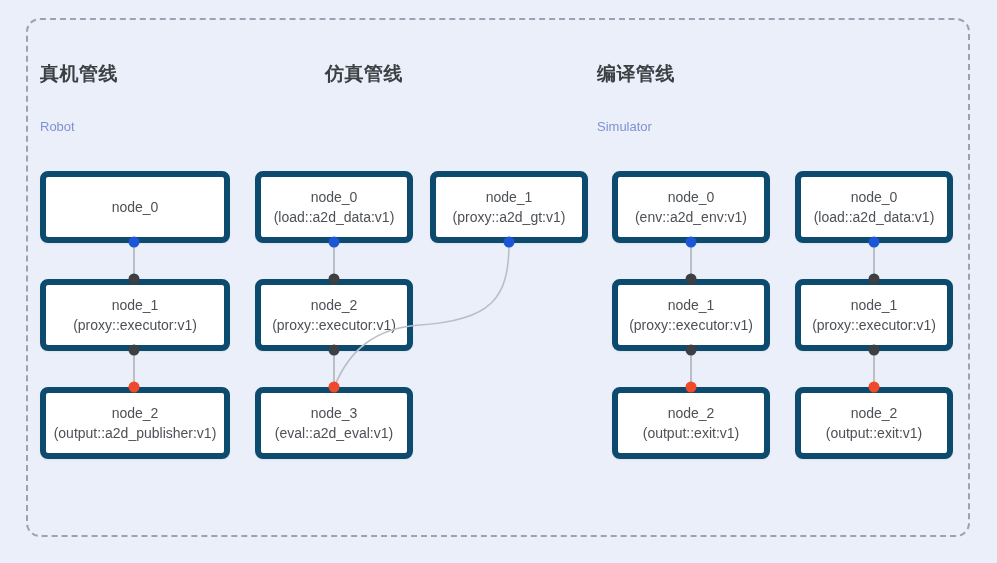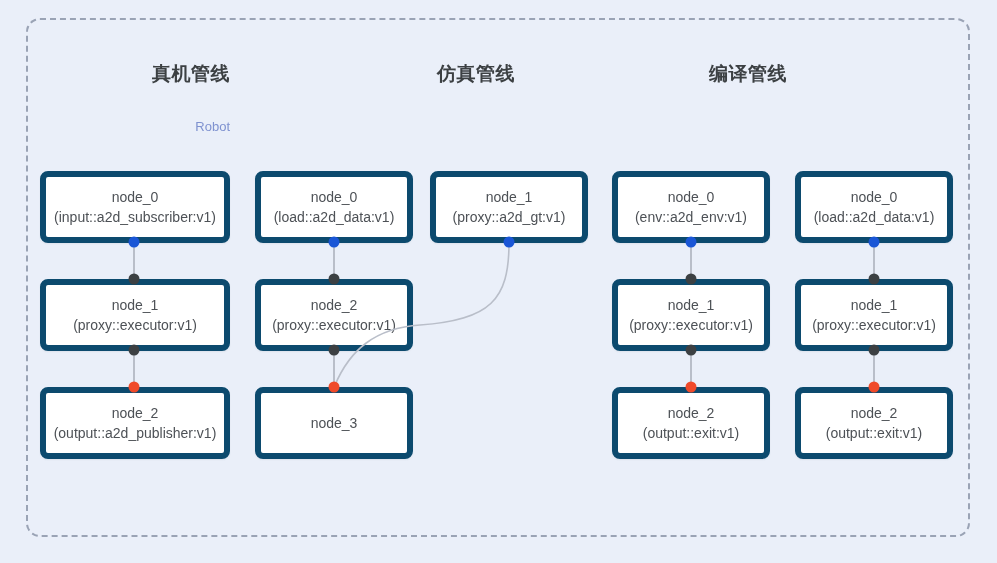--- a/index.html
+++ b/index.html
@@ -23,21 +23,21 @@
     width: 944px;
     height: 519px;
     box-sizing: border-box;
     border: 2px dashed #9aa3b5;
     border-radius: 14px;
     background: transparent;
   }
   
   .col-header {
     position: absolute;
-    text-align: right;
+    text-align: left;
     pointer-events: none;
   }
   .col-title-cn {
     font-size: 19px;
     font-weight: bold;
     color: #3c4043;
     letter-spacing: 0.5px;
     line-height: 24px;
     white-space: nowrap;
   }
@@ -115,20 +115,21 @@
     <div class="col-title-cn">真机管线</div>
     <div class="col-title-en" style="margin-top:29px;">Robot</div>
   </div>
 
   <div class="col-header" style="left:325px; top:62px; width:190px;">
     <div class="col-title-cn">仿真管线</div>
   </div>
 
   <div class="col-header" style="left:597px; top:62px; width:190px;">
     <div class="col-title-cn">编译管线</div>
+    <div class="col-title-en" style="margin-top:29px;">Simulator</div>
   </div>
 
 
   <div class="link-v" style="left:134px; top:242px; height:36px;"></div>
   <div class="link-v" style="left:134px; top:350px; height:36px;"></div>
 
   <div class="link-v" style="left:334px; top:242px; height:36px;"></div>
   <div class="link-v" style="left:334px; top:350px; height:36px;"></div>
 
   <div class="link-v" style="left:691px; top:242px; height:36px;"></div>
@@ -136,21 +137,20 @@
 
   <div class="link-v" style="left:874px; top:242px; height:36px;"></div>
   <div class="link-v" style="left:874px; top:350px; height:36px;"></div>
 
   <svg id="edges-svg">
     <path d="M 509 243 C 509 300 490 320 420 325 C 375 328 350 350 335 385" fill="none" stroke="#b9bec9" stroke-width="1.6"></path>
   </svg>
 
   <div class="node" style="left:40px; top:171px; width:190px; height:72px;">
     <div class="node-id">node_0</div>
-    <div class="node-type">(input::a2d_subscriber:v1)</div>
   </div>
   <div class="port port-blue" style="left:134px; top:242px;"></div>
 
   <div class="node" style="left:40px; top:279px; width:190px; height:72px;">
     <div class="node-id">node_1</div>
     <div class="node-type">(proxy::executor:v1)</div>
   </div>
   <div class="port port-dark" style="left:134px; top:279px;"></div>
   <div class="port port-dark" style="left:134px; top:350px;"></div>
 
@@ -174,20 +174,21 @@
 
   <div class="node" style="left:255px; top:279px; width:158px; height:72px;">
     <div class="node-id">node_2</div>
     <div class="node-type">(proxy::executor:v1)</div>
   </div>
   <div class="port port-dark" style="left:334px; top:279px;"></div>
   <div class="port port-dark" style="left:334px; top:350px;"></div>
 
   <div class="node" style="left:255px; top:387px; width:158px; height:72px;">
     <div class="node-id">node_3</div>
+    <div class="node-type">(eval::a2d_eval:v1)</div>
   </div>
   <div class="port port-red" style="left:334px; top:387px;"></div>
 
   <div class="node" style="left:612px; top:171px; width:158px; height:72px;">
     <div class="node-id">node_0</div>
     <div class="node-type">(env::a2d_env:v1)</div>
   </div>
   <div class="port port-blue" style="left:691px; top:242px;"></div>
 
   <div class="node" style="left:612px; top:279px; width:158px; height:72px;">

